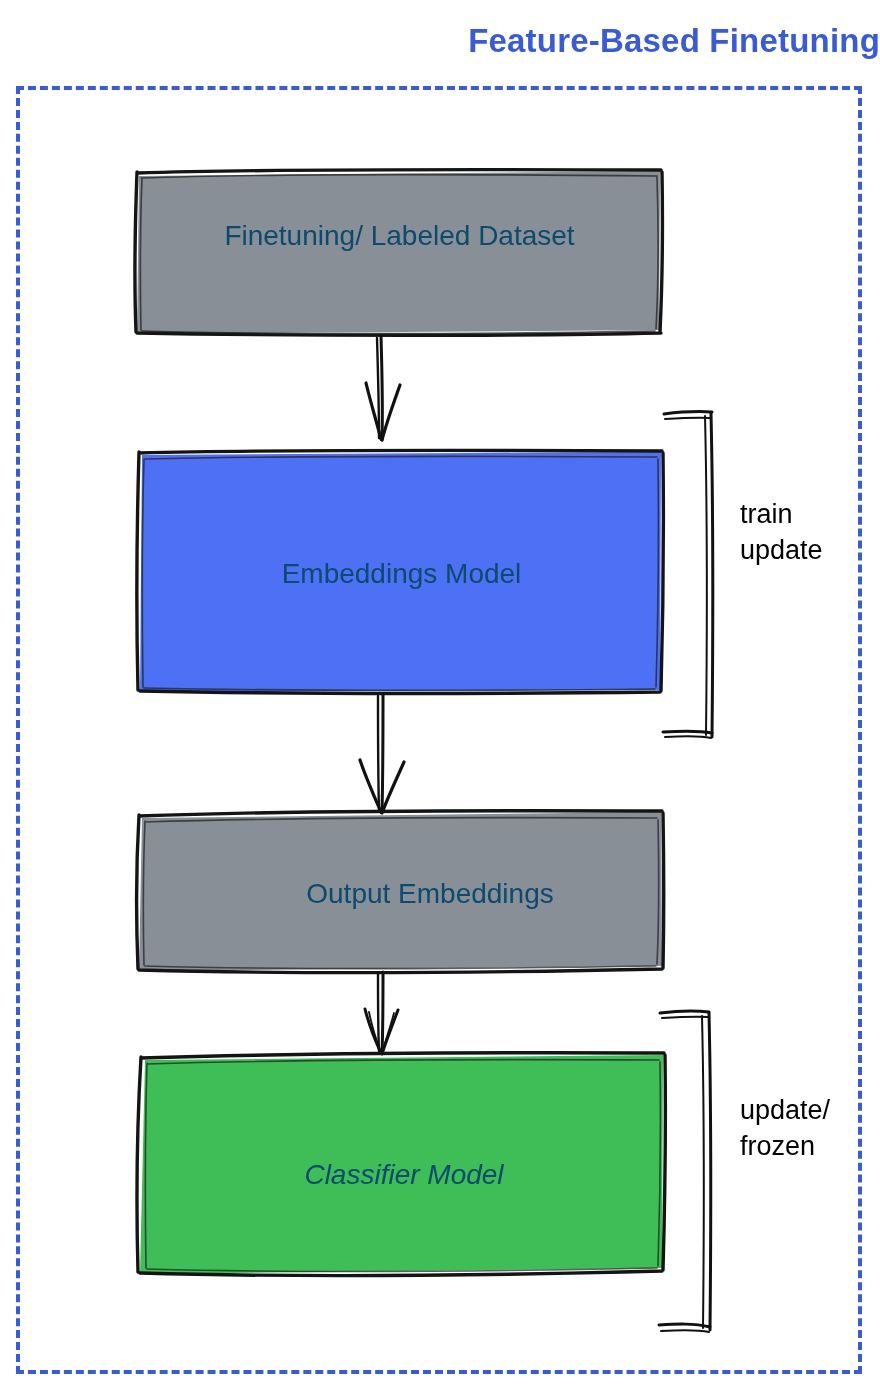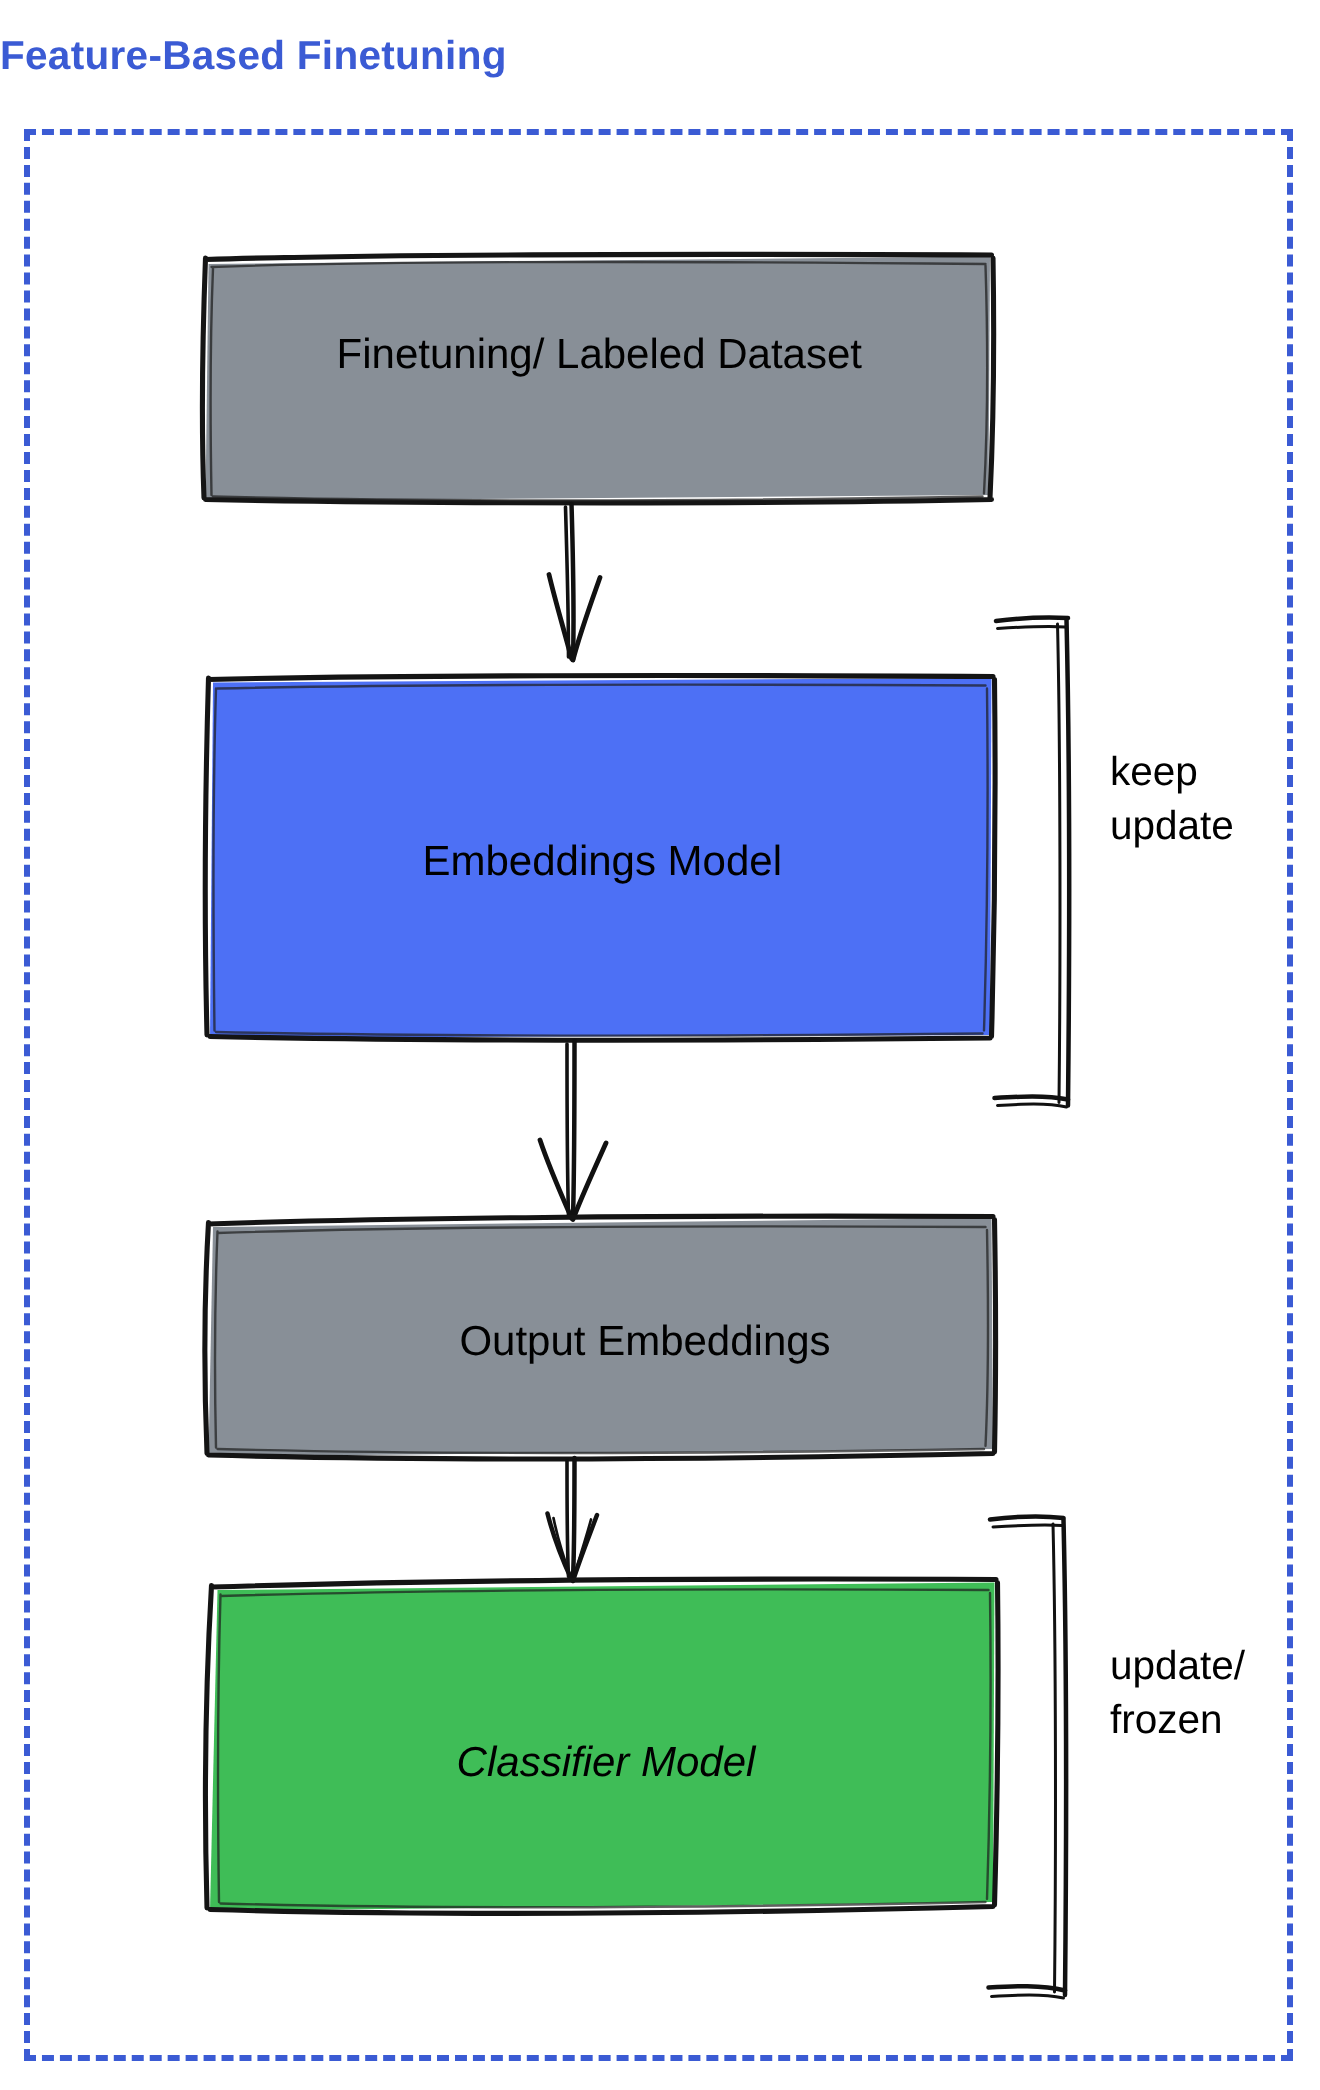--- a/index.html
+++ b/index.html
@@ -17,22 +17,22 @@
     background: #ffffff;
     overflow: hidden;
   }
 
   
   #diagram-title {
     position: absolute;
     left: 0;
     top: 22px;
     width: 880px;
-    text-align: left;
-    font-size: 27px;
+    text-align: right;
+    font-size: 33px;
     font-weight: 700;
     letter-spacing: 0.2px;
     color: #3b5bd4;
     font-family: "Liberation Sans", sans-serif;
   }
 
   
   #dashed-frame {
     position: absolute;
     left: 16px;
@@ -51,21 +51,21 @@
     top: 0;
     width: 880px;
     height: 1393px;
     pointer-events: none;
   }
 
   
   .node-label {
     position: absolute;
     text-align: center;
-    color: #000000;
+    color: #0c4a6e;
     font-size: 28px;
     font-family: "Liberation Sans", sans-serif;
     white-space: nowrap;
   }
 
   
   .side-note {
     position: absolute;
     color: #000000;
     font-size: 27px;
@@ -163,21 +163,21 @@
 
   <div class="node-label" style="left:139px; top:220px; width:521px;">Finetuning/ Labeled Dataset</div>
 
   <div class="node-label" style="left:142px; top:558px; width:519px;">Embeddings Model</div>
 
   <div class="node-label" style="left:142px; top:878px; width:576px;">Output Embeddings</div>
 
   <div class="node-label" style="left:145px; top:1159px; width:518px;font-style:italic;">Classifier Model</div>
 
   <div class="side-note" style="left:740px; top:497px;">
-    <span>keep</span>
+    <span>train</span>
     <span>update</span>
   </div>
 
   <div class="side-note" style="left:740px; top:1093px;">
     <span>update/</span>
     <span>frozen</span>
   </div>
 
 </div>
 

